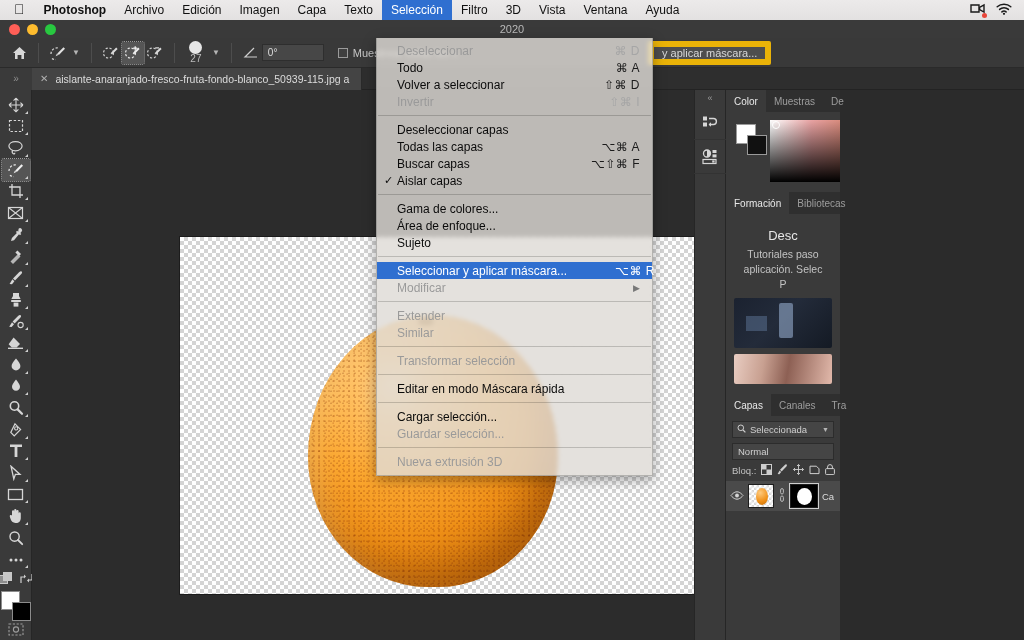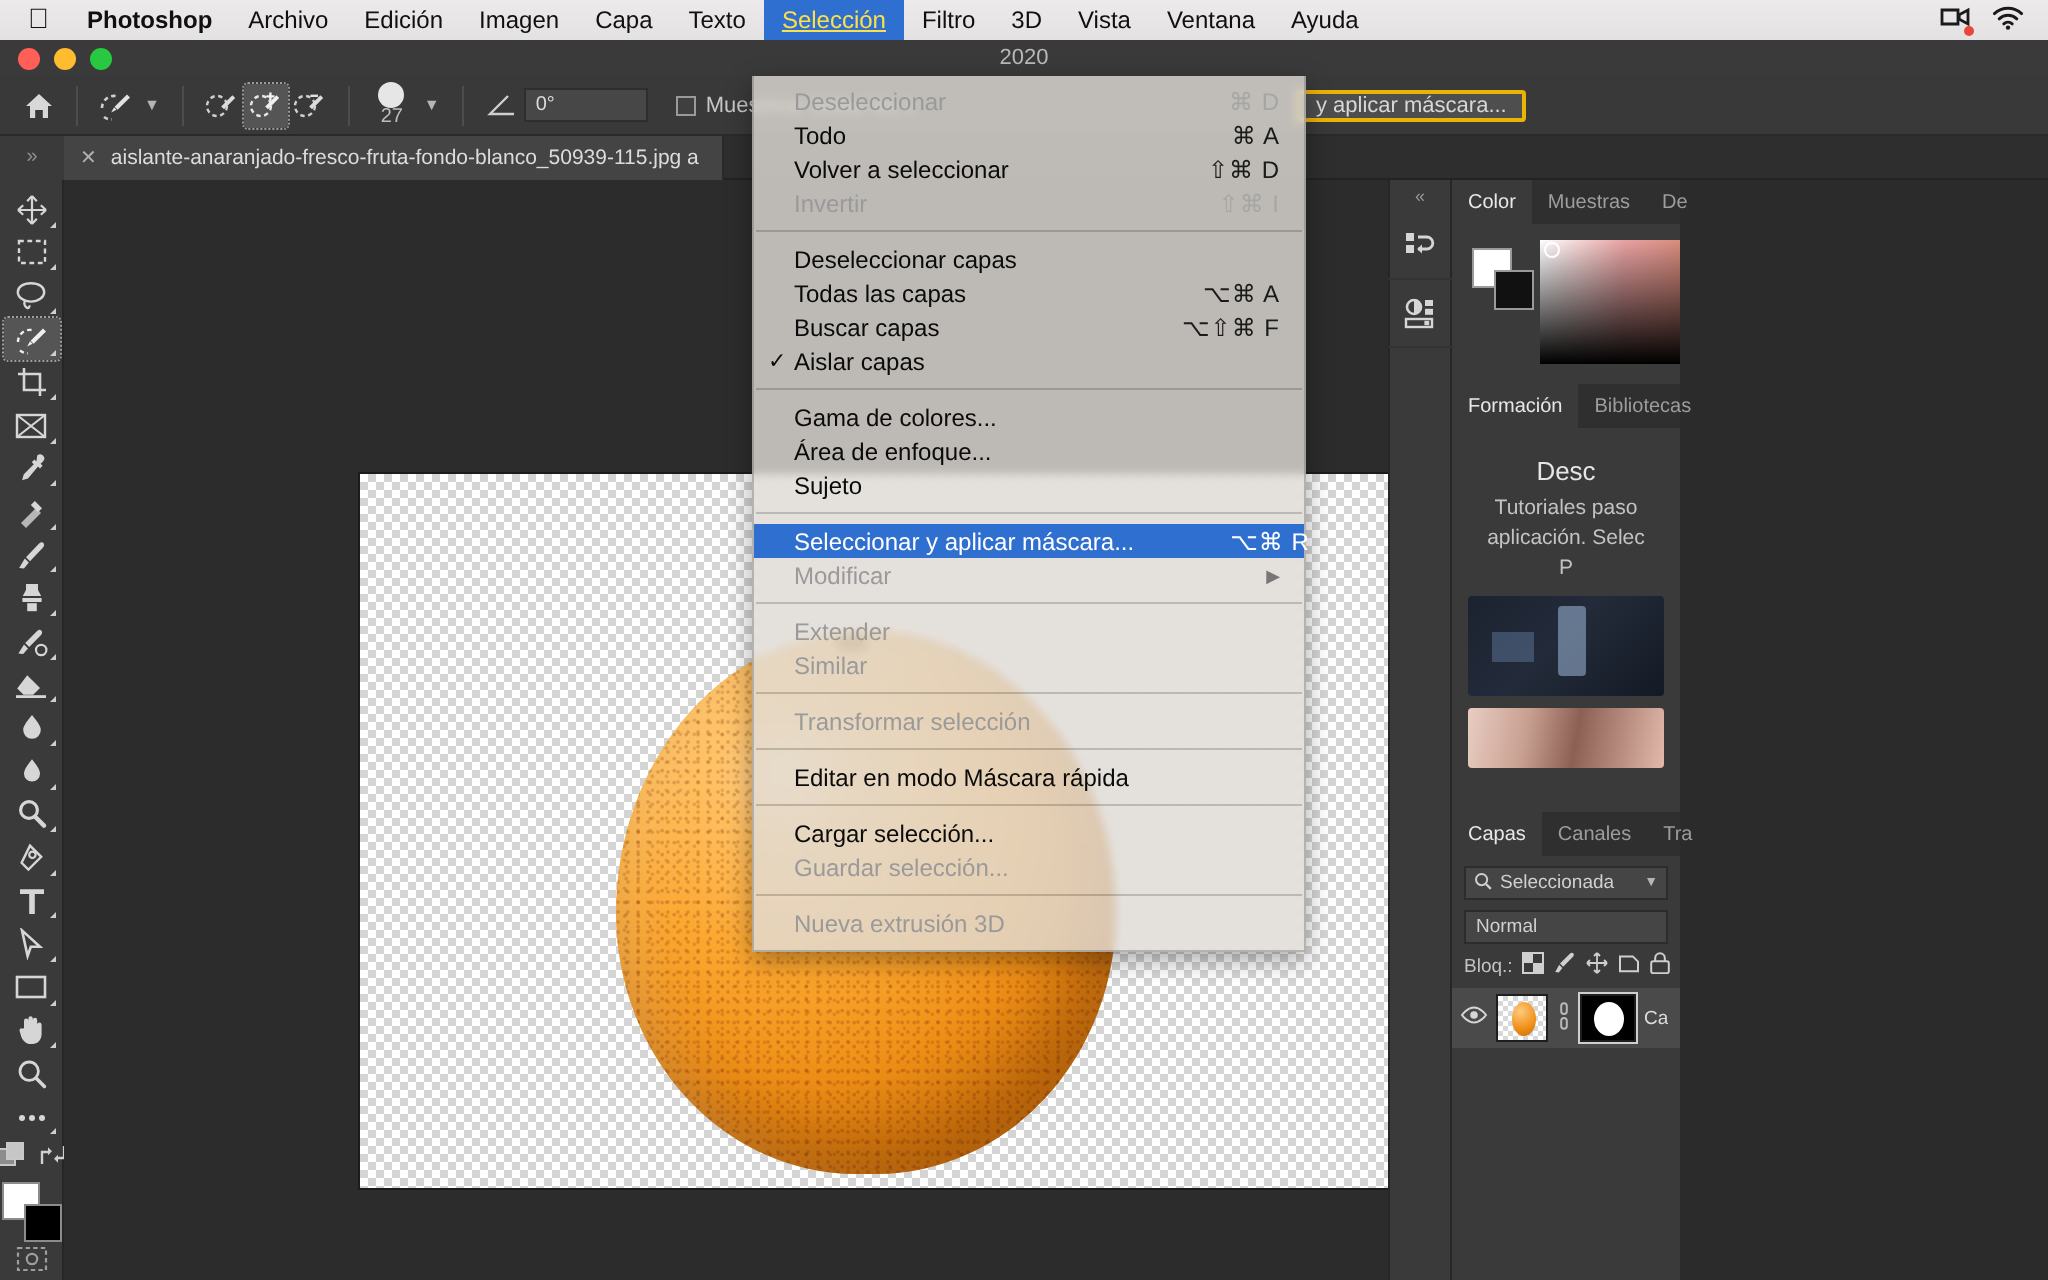--- a/index.html
+++ b/index.html
@@ -15,21 +15,21 @@
 
   
   .macbar {
     position:absolute; top:0; left:0; width:1024px; height:20px;
     background:linear-gradient(#eceaea,#e3e1e1);
     display:flex; align-items:center; padding:0 8px;
     color:#101010; font-size:12px;
   }
   .macbar .mitem { padding:0 9px; height:20px; line-height:20px; white-space:nowrap; }
   .macbar .mitem.bold { font-weight:bold; }
-  .macbar .mitem.active { background:#2f6fd0; color:#fde047; border-radius:0;text-decoration:underline; }
+  .macbar .mitem.active { background:#2f6fd0; color:#ffffff; border-radius:0; }
   .macbar .apple { font-size:14px; padding:0 10px 0 6px; line-height:18px; }
   .macbar .spacer { flex:1; }
   .macbar .right-icons { display:flex; align-items:center; gap:10px; padding-right:4px; }
 
   
   .pswin { position:absolute; top:20px; left:0; width:840px; height:620px; background:#323232; }
 
   .titlebar {
     position:absolute; top:0; left:0; width:1024px; height:18px;
     background:#3a3a3a; display:flex; align-items:center;
@@ -58,21 +58,21 @@
   .brushprev { display:flex; flex-direction:column; align-items:center; width:26px; }
   .brushprev .circ { width:13px; height:13px; border-radius:50%; background:#e6e6e6; margin-top:-1px;}
   .brushprev .num { font-size:10px; color:#bdbdbd; line-height:9px; }
   .numfield {
     background:#474747; border:1px solid #2e2e2e; color:#ddd;
     height:17px; line-height:15px; padding:0 5px; font-size:10px; width:62px;
   }
   .chk { width:10px; height:10px; border:1px solid #9a9a9a; background:#3f3f3f; display:inline-block; }
   .optlabel { font-size:11px; color:#c6c6c6; margin-left:6px; white-space:nowrap; }
   .btn-mask {
-    background:#4e4e4e; border:2px solid #eab308; color:#d8d8d8;
+    background:#4e4e4e; border:6px solid #eab308; color:#d8d8d8;
     height:20px; line-height:18px; padding:0 8px; font-size:11px; border-radius:2px;
     white-space:nowrap;
   }
 
   
   .tabbar {
     position:absolute; top:48px; left:0; width:1024px; height:22px;
     background:#2e2e2e; border-bottom:1px solid #232323; display:flex; align-items:center;
   }
   .collapse-l {
@@ -568,21 +568,21 @@
       </div>
       <div class="learnpanel">
         <div class="learn-title">Desc</div>
         <div class="learn-body">Tutoriales paso</div>
         <div class="learn-body">aplicación. Selec</div>
         <div class="learn-body">P</div>
         <div class="thumb t1"></div>
         <div class="thumb t2"></div>
       </div>
 
-      <div class="ptabs" style="margin-top:18px;">
+      <div class="ptabs" style="margin-top:6px;">
         <div class="ptab act">Capas</div>
         <div class="ptab">Canales</div>
         <div class="ptab">Tra</div>
       </div>
       <div class="layerpanel">
         <div class="lp-search">
           <span>
             <svg width="9" height="9" viewBox="0 0 9 9">
                 <circle cx="3.8" cy="3.8" r="2.8" fill="none" stroke="#cfcfcf" stroke-width="1"></circle>
                 <path d="M6 6 8.4 8.4" stroke="#cfcfcf" stroke-width="1.2"></path>

